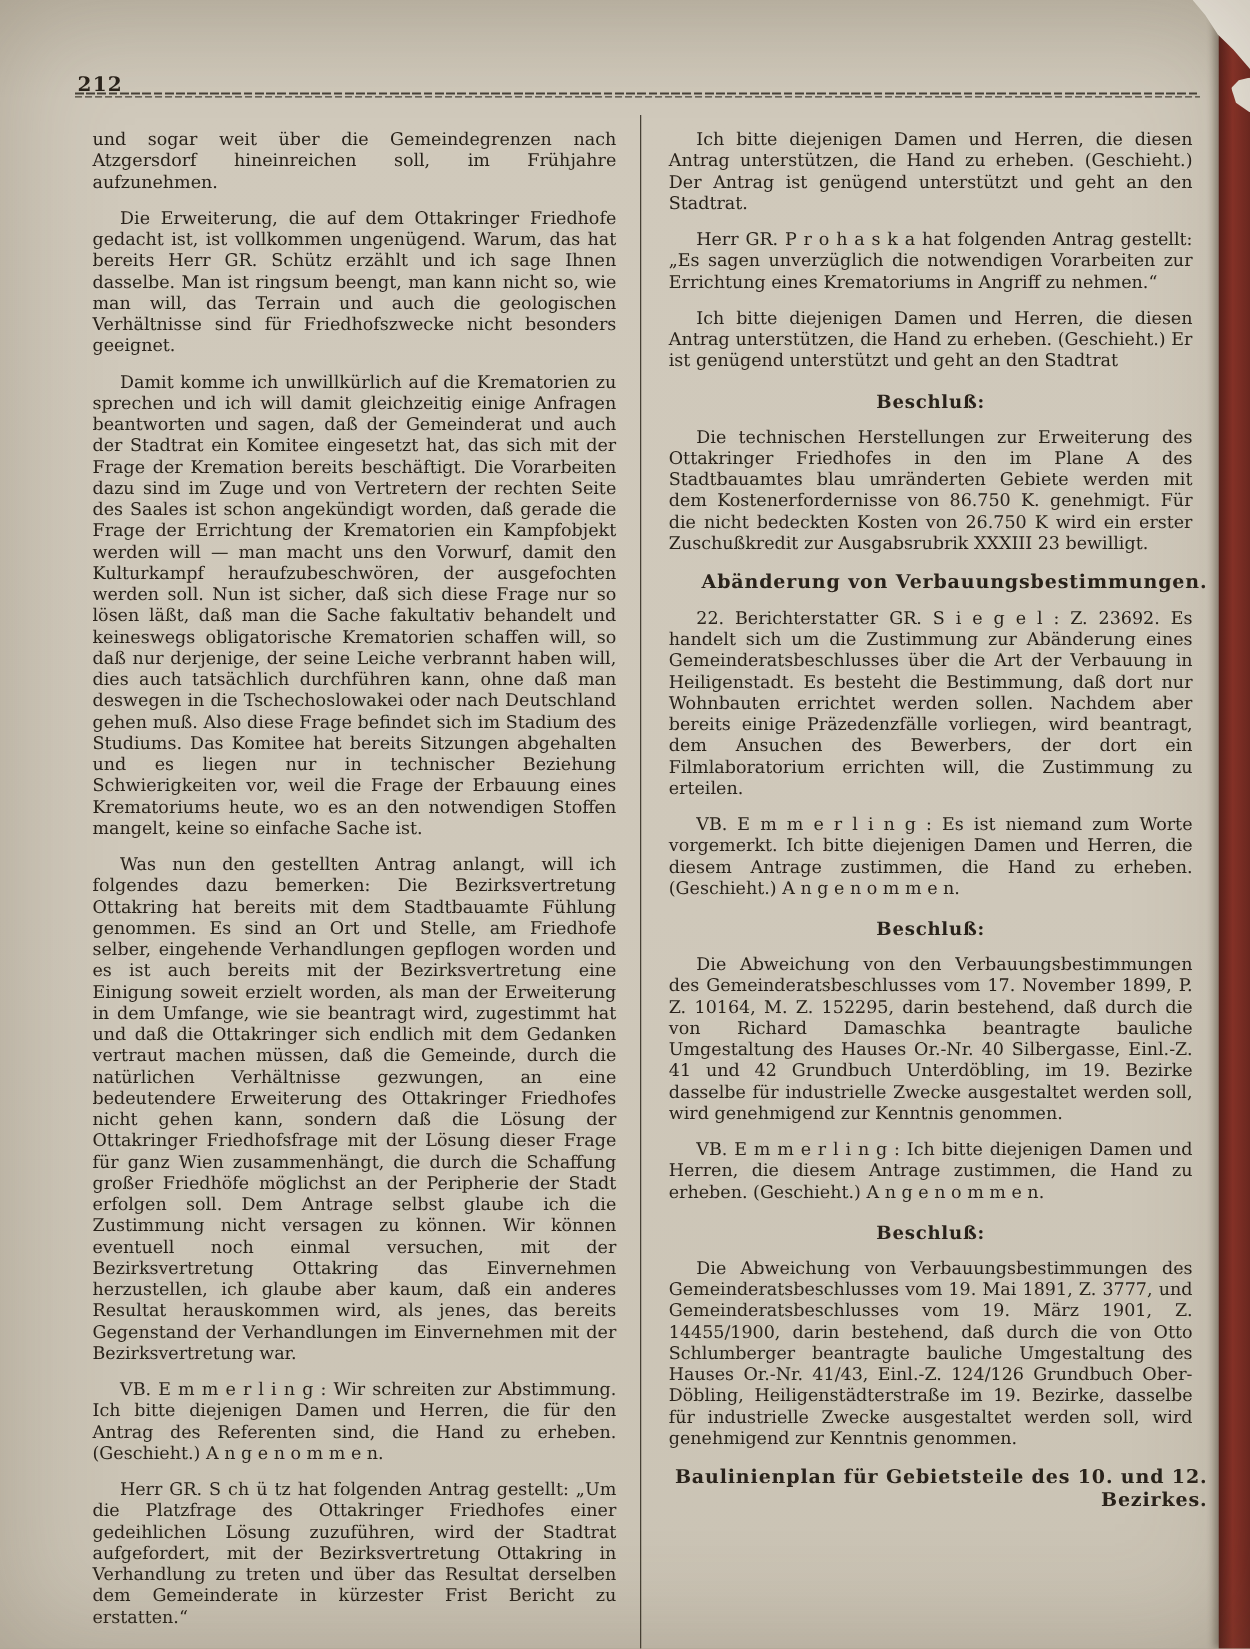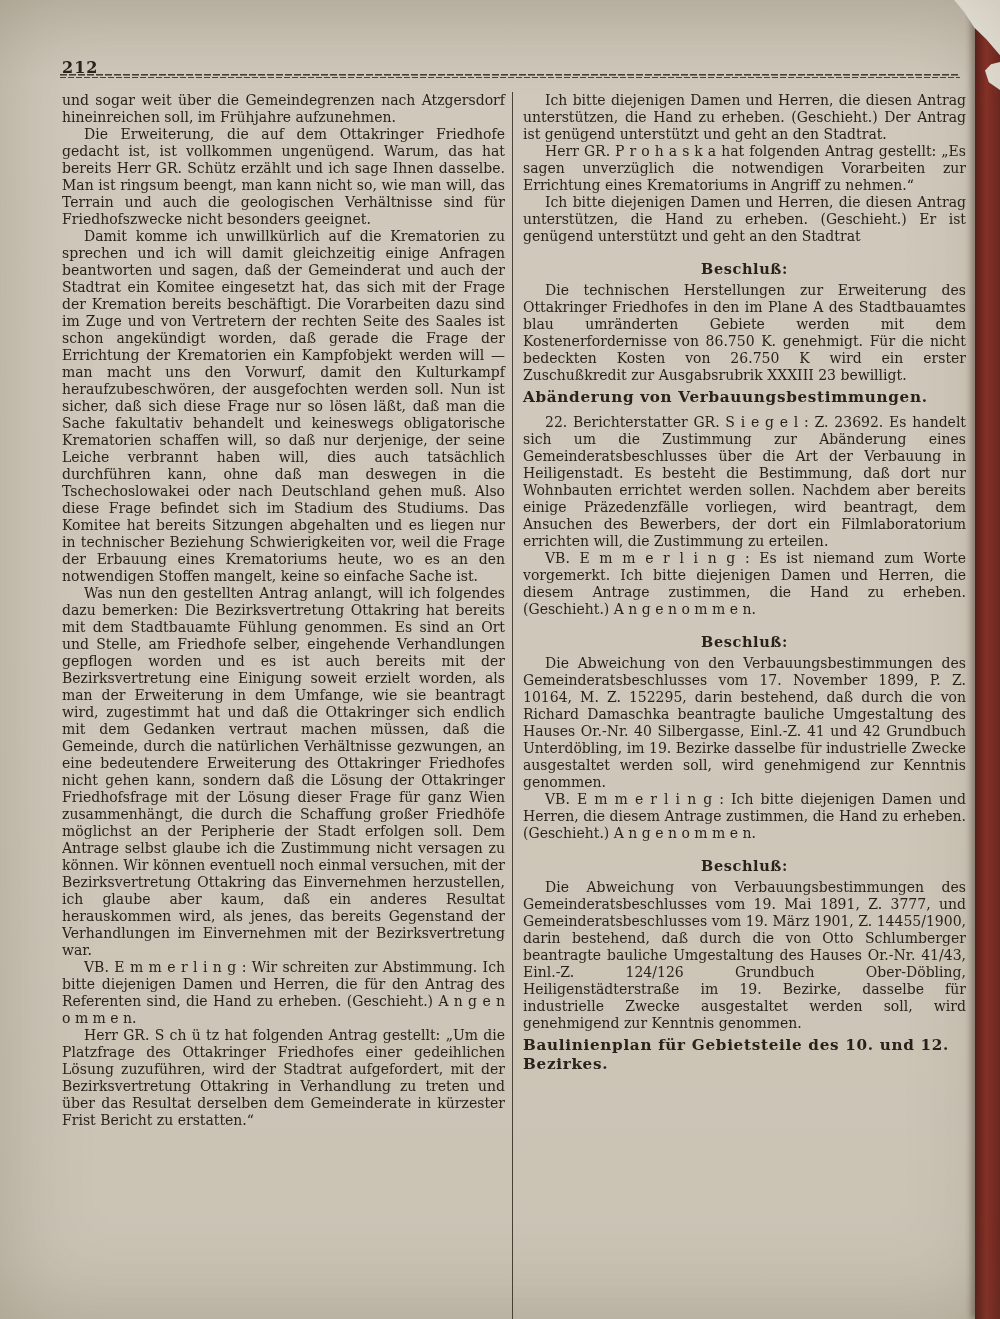--- a/index.html
+++ b/index.html
@@ -34,29 +34,29 @@
     background-position:0 0, 0 3.4px;
     background-repeat:no-repeat;
     opacity:.85;
   }
 
   .columns {
     position:absolute; top:92px; left:62px; width:904px; height:1222px;
     display:flex; gap:18px; overflow:hidden;
   }
   .col { width:443px; font-size:14px; line-height:17px; text-align:justify; }
-  .col p { text-indent:22px; margin:0; hyphens:auto; }
+  .col p { text-indent:22px; margin:12px; hyphens:auto; }
   .col p.noindent { text-indent:0; }
 
   .decision-heading {
     text-align:center; font-weight:bold; font-size:14.5px;
     margin:15px 0 5px; letter-spacing:.6px;
   }
   .section-heading {
-    text-align:left; font-weight:bold; font-size:15.2px;
+    text-align:right; font-weight:bold; font-size:15.2px;
     margin:4px 0 7px; letter-spacing:.7px; line-height:19px;
   }
 
   .column-divider {
     position:absolute; left:512px; top:92px; bottom:0; width:1.4px;
     background:#464035;
   }
 
   .binding-strip {
     position:absolute; right:0; top:0; width:25px; height:100%;

